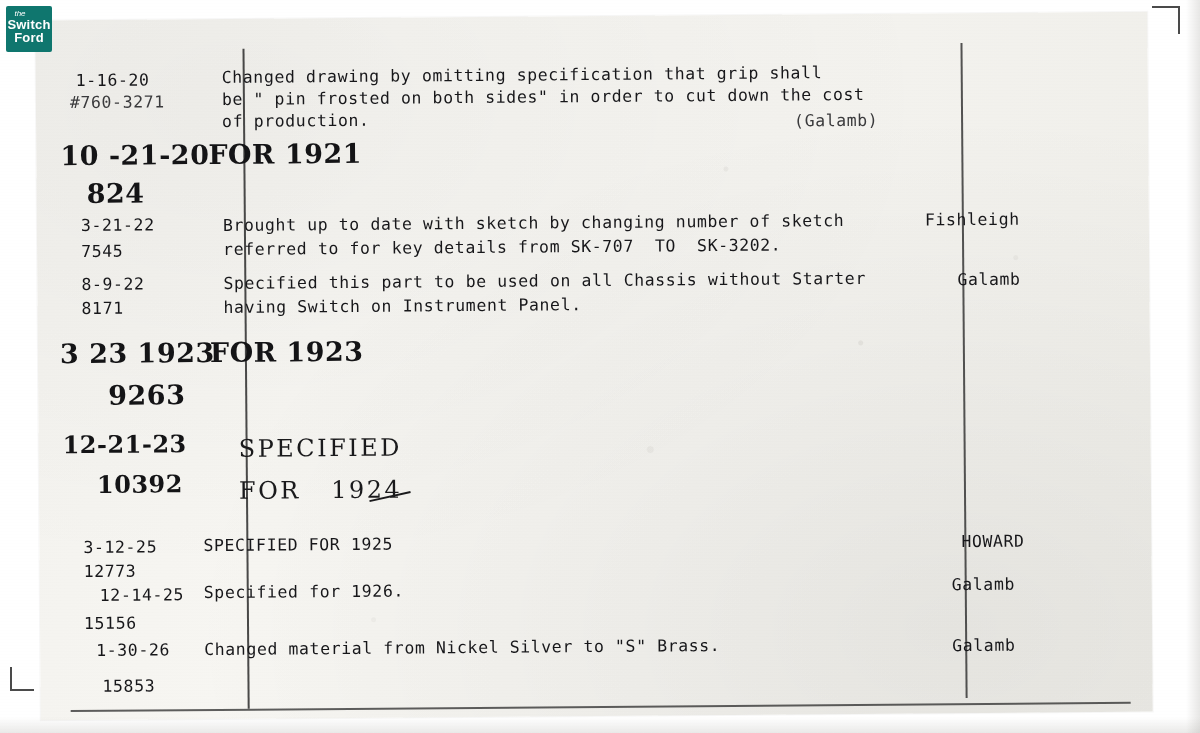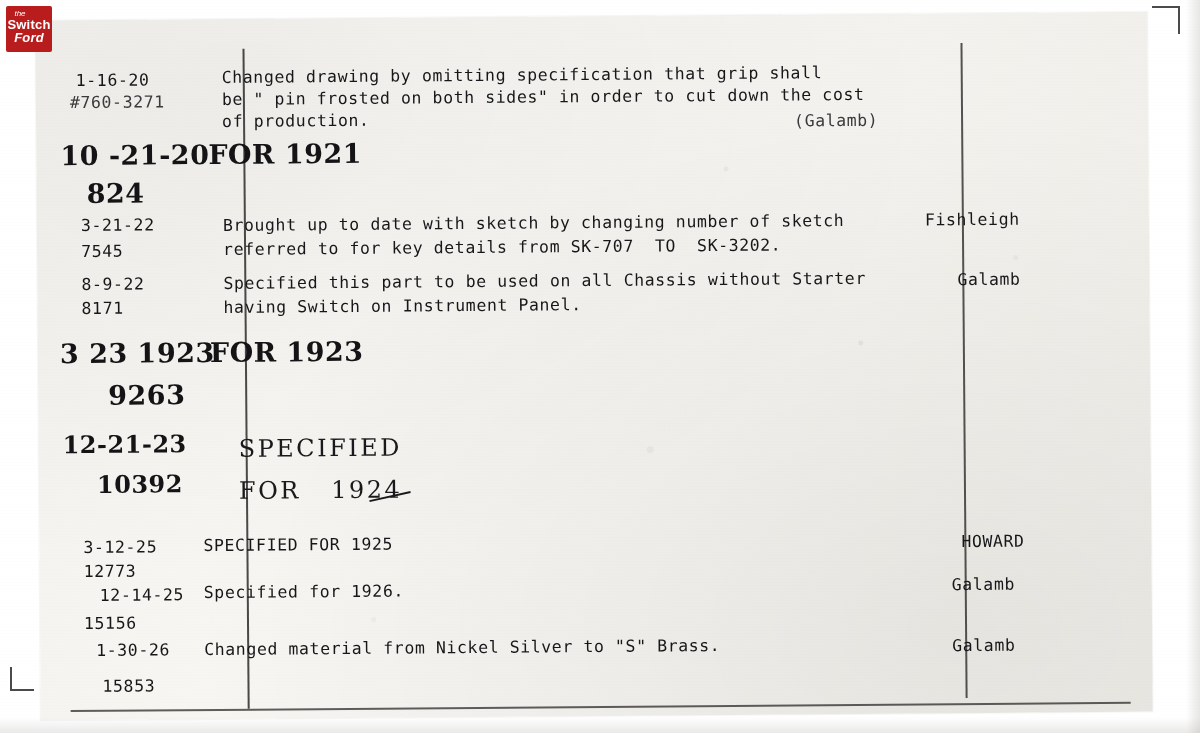--- a/index.html
+++ b/index.html
@@ -70,31 +70,31 @@
     border-width: 0;
   }
   .crop.tr { right: 20px; top: 6px; width: 26px; height: 26px; border-top-width: 2px; border-right-width: 2px; }
   .crop.bl { left: 10px; bottom: 42px; width: 22px; height: 22px; border-bottom-width: 2px; border-left-width: 2px; }
 
   
   #logo {
     position: absolute;
     left: 6px; top: 6px;
     width: 46px; height: 46px;
-    background: #b91c1c;
+    background: #0f766e;
     color: #ffffff;
     border-radius: 2px;
     line-height: 1;
     padding: 4px 0 0 0;
     box-sizing: border-box;
     text-align: center;
   }
   #logo .the { font-size: 8px; display: block; margin-left: -18px; font-style: italic; }
   #logo .henry { font-size: 13px; font-weight: bold; display: block; letter-spacing: .2px; }
-  #logo .ford { font-size: 13px; font-weight: bold; display: block; letter-spacing: .2px; font-style: italic; }
+  #logo .ford { font-size: 13px; font-weight: bold; display: block; letter-spacing: .2px; }
 
   
   .vrule {
     position: absolute;
     top: 30px;
     width: 2px;
     height: 660px;
     background: #2a2a2a;
     opacity: .85;
   }

